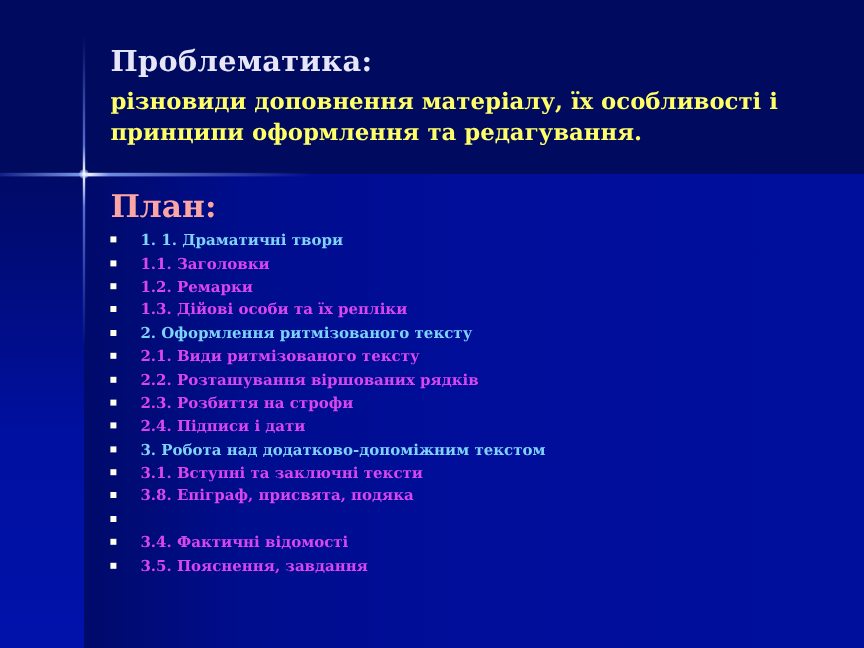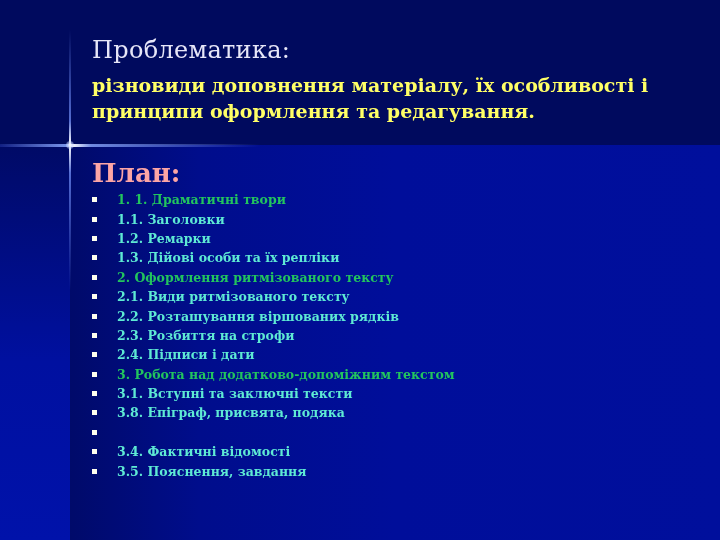--- a/index.html
+++ b/index.html
@@ -28,43 +28,43 @@
     .glow-v {
       position: absolute; left: 69px; top: 30px; width: 2px; height: 260px;
       background: linear-gradient(to bottom, rgba(60,90,255,0) 0%, rgba(120,150,255,0.7) 35%, rgba(255,255,255,1) 44%, rgba(120,150,255,0.7) 55%, rgba(60,90,255,0) 100%);
     }
     .glow-dot {
       position: absolute; left: 66px; top: 141px; width: 8px; height: 8px; border-radius: 50%;
       background: radial-gradient(circle, #ffffff 0%, rgba(200,215,255,0.7) 40%, rgba(100,130,255,0) 100%);
     }
     .title {
       position: absolute; left: 92px; top: 36px;
-      font-size: 24px; font-weight: normal; color: #e6e6f8; letter-spacing: 0.3px;
+      font-size: 24px; font-weight: bold; color: #e6e6f8; letter-spacing: 0.3px;
     }
     .subtitle {
       position: absolute; left: 92px; top: 72px; width: 600px;
       font-size: 19px; font-weight: bold; color: #ffff66; line-height: 26px;
     }
     .plan-heading {
       position: absolute; left: 92px; top: 158px;
       font-size: 26px; font-weight: bold; color: #fca5a5;
     }
     .plan-list {
       position: absolute; left: 92px; top: 190px; margin: 0; padding: 0; list-style: none;
     }
     .plan-item {
       height: 19.4px; display: flex; align-items: center;
       font-size: 12.5px; font-weight: bold;
     }
     .bullet {
       width: 5px; height: 5px; background: #ffffee; margin-right: 20px; flex: 0 0 auto;
     }
     .item-text { white-space: nowrap; }
-    .item-text.major { color: #22c55e; }
-    .item-text.minor { color: #5eead4; }
+    .item-text.major { color: #7dd3fc; }
+    .item-text.minor { color: #d946ef; }
   </style>
 </head>
 <body>
 
 <div class="slide">
   <div class="bg-top"></div>
   <div class="bg-left-strip"></div>
   <div class="bg-main"></div>
   <div class="glow-h"></div>
   <div class="glow-v"></div>

